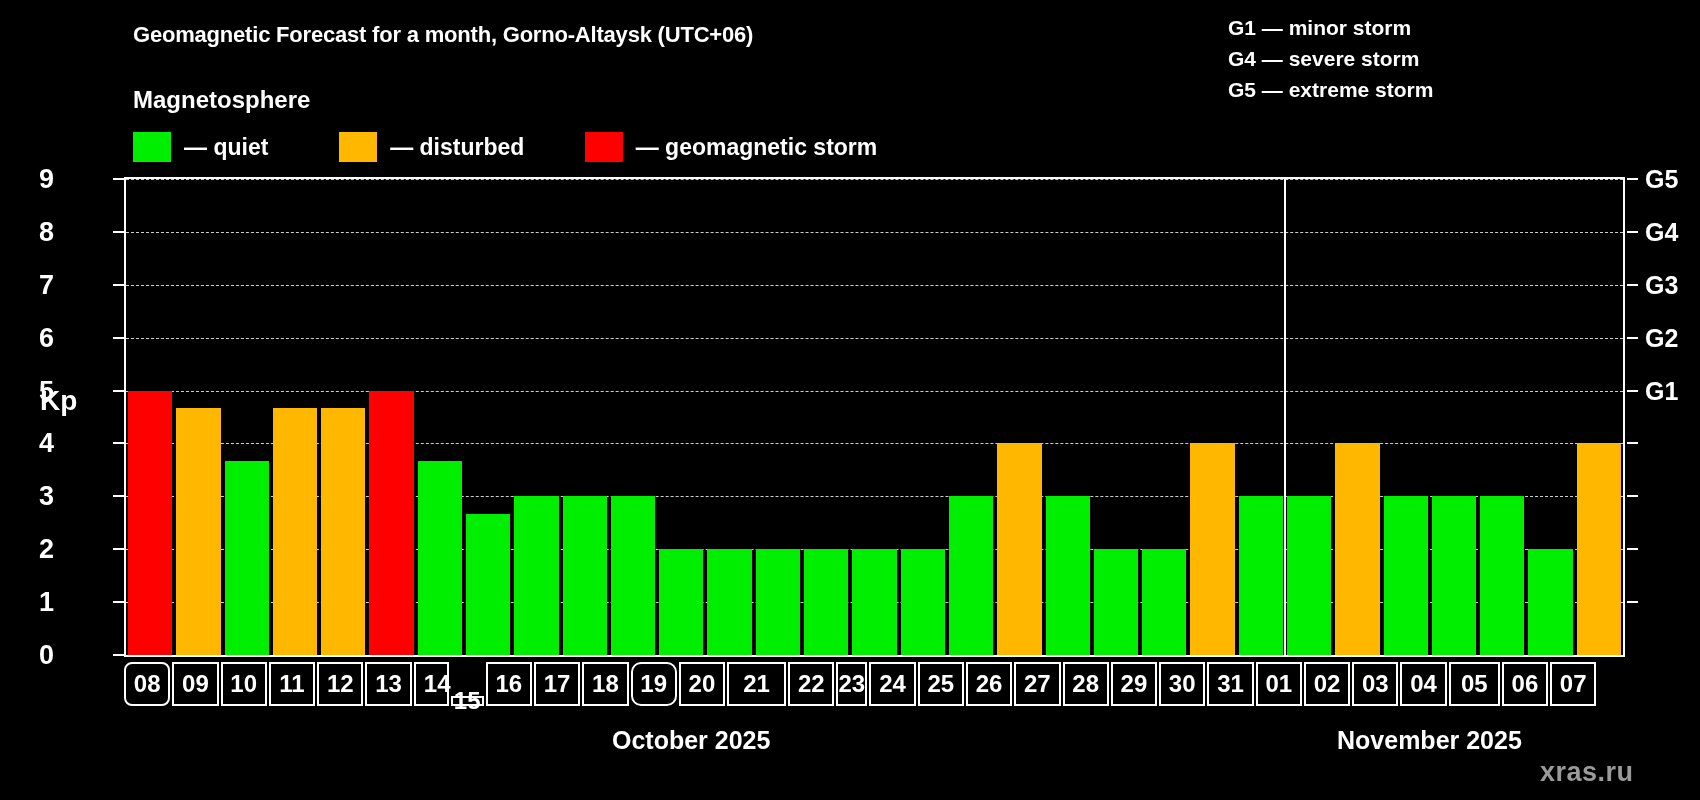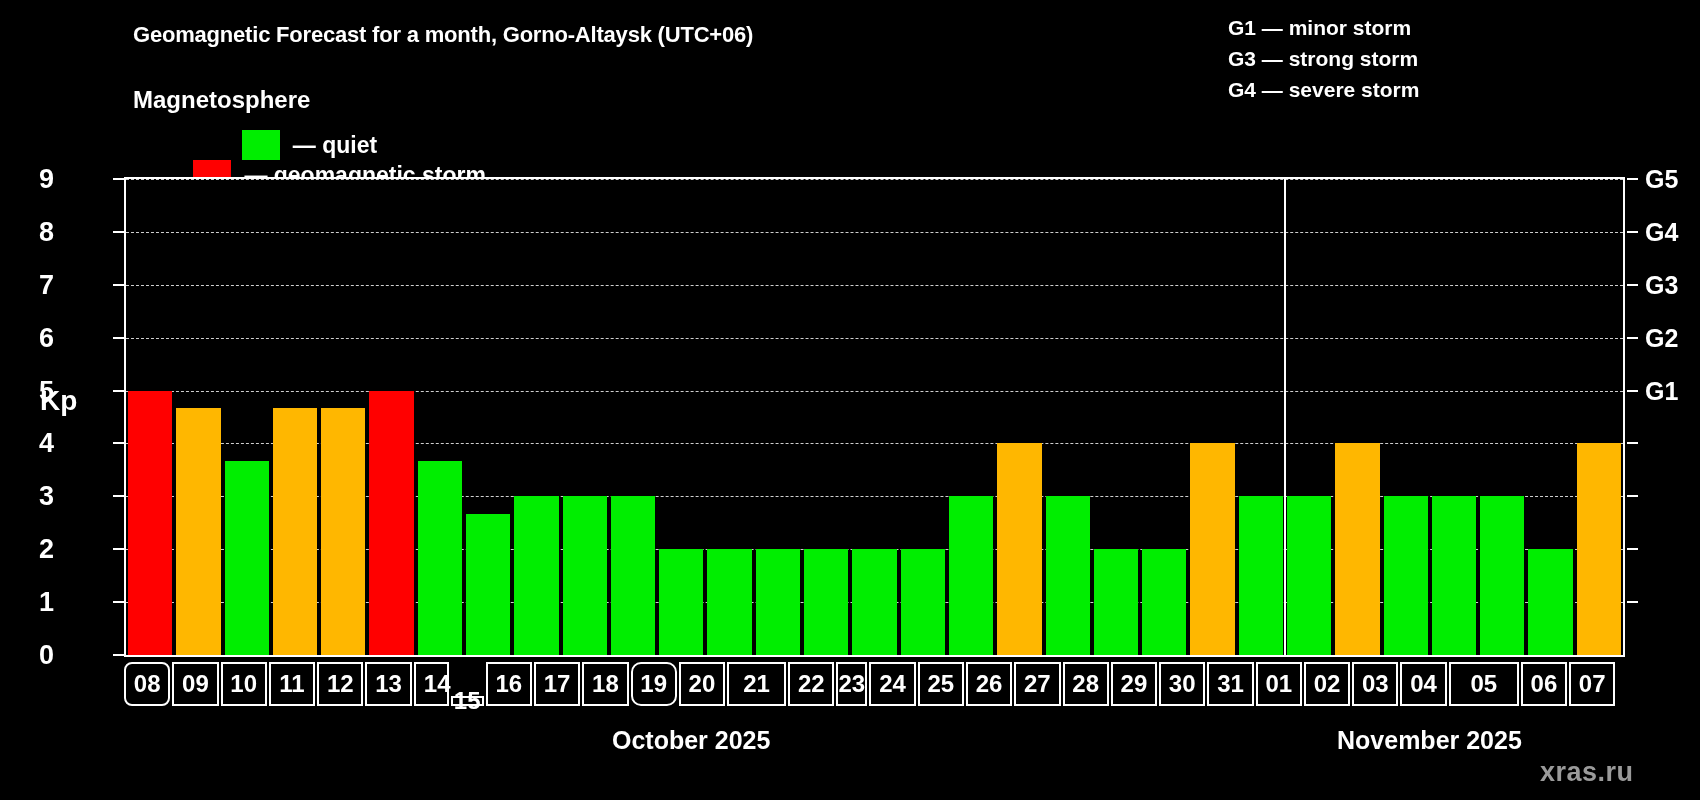--- a/index.html
+++ b/index.html
@@ -36,21 +36,20 @@
     font-weight: bold;
     white-space: nowrap;
   }
   #magnetosphere-legend {
     position: absolute;
     left: 133px;
     top: 130px;
     display: flex;
     align-items: center;
     height: 34px;
-    flex-direction: column;
   }
   .legend-entry {
     display: flex;
     align-items: center;
     height: 34px;
   }
   .legend-swatch {
     width: 38px;
     height: 30px;
     display: block;
@@ -215,34 +214,34 @@
 <body>
 
 <div id="chart-title">Geomagnetic Forecast for a month, Gorno-Altaysk (UTC+06)</div>
 
 <div id="magnetosphere-legend-title">Magnetosphere</div>
 <div id="magnetosphere-legend">
     <div class="legend-entry" style="margin-left: 0px;">
       <span class="legend-swatch" style="background: rgb(0, 238, 0);"></span>
       <span class="legend-text">— quiet</span>
     </div>
+    <div class="legend-entry" style="margin-left: 70.8px;">
+      <span class="legend-swatch" style="background: rgb(255, 183, 0);"></span>
+      <span class="legend-text">— disturbed</span>
+    </div>
     <div class="legend-entry" style="margin-left: 60.4px;">
       <span class="legend-swatch" style="background: rgb(255, 0, 0);"></span>
       <span class="legend-text">— geomagnetic storm</span>
     </div>
-    <div class="legend-entry" style="margin-left: 70.8px;">
-      <span class="legend-swatch" style="background: rgb(255, 183, 0);"></span>
-      <span class="legend-text">— disturbed</span>
-    </div>
   </div>
 
 <div id="gscale-legend">
     <div class="gscale-row">G1 — minor storm</div>
-    <div class="gscale-row">G3 — strong storm</div>
     <div class="gscale-row">G4 — severe storm</div>
+    <div class="gscale-row">G5 — extreme storm</div>
   </div>
 
 <div id="y-axis-title">Kp</div>
 
 <div id="axis-layer">
     <div class="ytick-label" style="top: 655px;">0</div>
     <div class="ytick-mark" style="top: 655px; left: 113px;"></div>
     <div class="ytick-label" style="top: 602.111px;">1</div>
     <div class="ytick-mark" style="top: 602.111px; left: 113px;"></div>
     <div class="ytick-label" style="top: 549.222px;">2</div>
@@ -349,21 +348,21 @@
     <div class="date-box" style="width: 46.2903px;">26</div>
     <div class="date-box" style="width: 46.2903px;">27</div>
     <div class="date-box" style="width: 46.2903px;">28</div>
     <div class="date-box" style="width: 46.2903px;">29</div>
     <div class="date-box" style="width: 46.2903px;">30</div>
     <div class="date-box" style="width: 46.2903px;">31</div>
     <div class="date-box" style="width: 46.2903px;">01</div>
     <div class="date-box" style="width: 46.2903px;">02</div>
     <div class="date-box" style="width: 46.2903px;">03</div>
     <div class="date-box" style="width: 46.2903px;">04</div>
-    <div class="date-box" style="width: 70px;">05</div>
+    <div class="date-box" style="width: 51px;">05</div>
     <div class="date-box" style="width: 46.2903px;">06</div>
     <div class="date-box" style="width: 46.2903px;">07</div>
   </div>
 
 <div class="month-caption" id="month-caption-0">October 2025</div>
 <div class="month-caption" id="month-caption-1">November 2025</div>
 
 <div id="watermark">xras.ru</div>
 
 </body></html>

